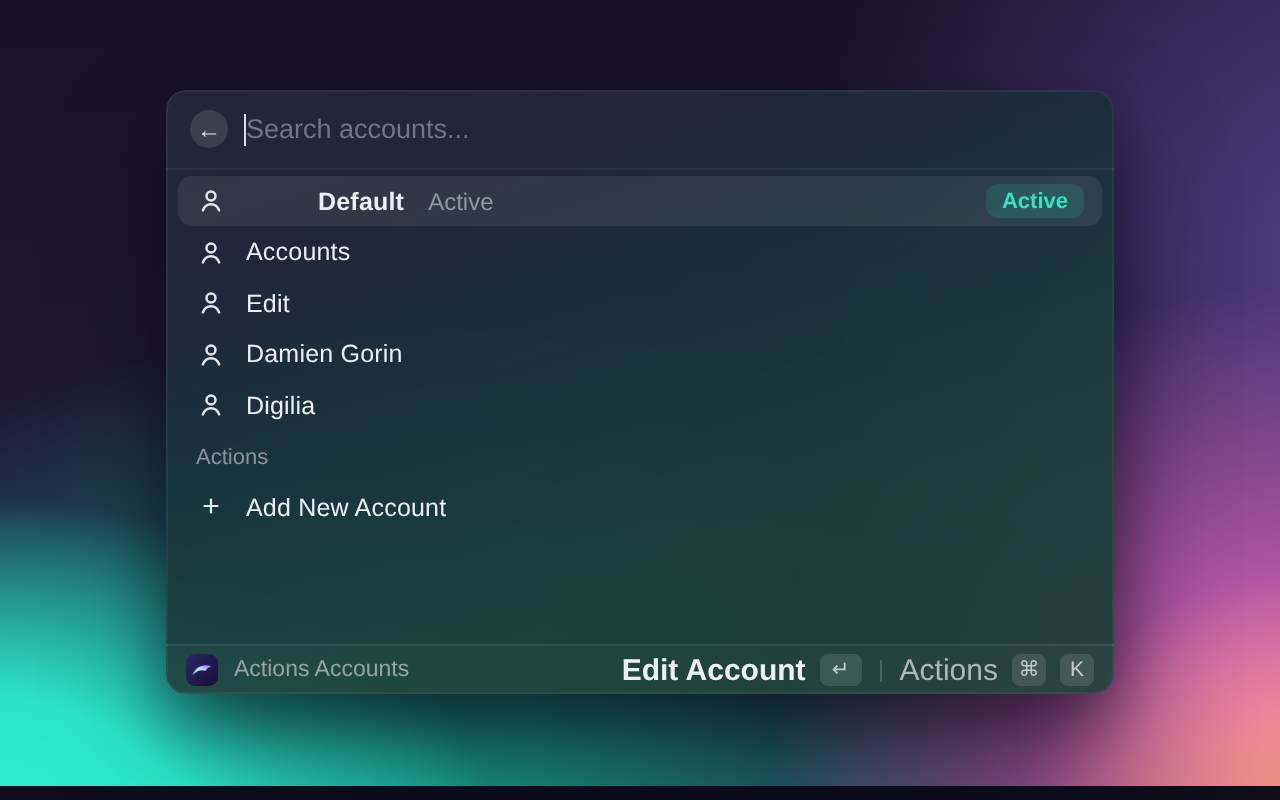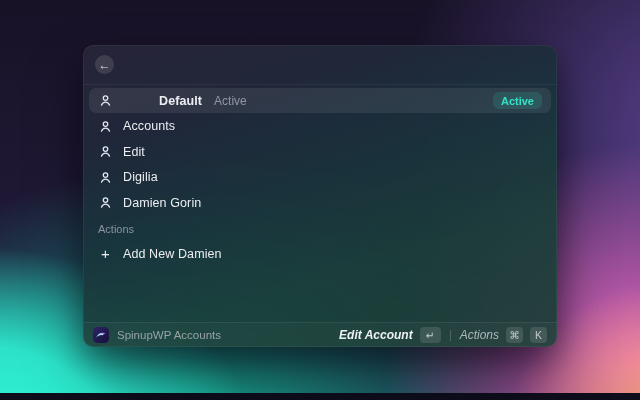--- a/index.html
+++ b/index.html
@@ -99,21 +99,21 @@
   }
   .footer-left { display: flex; align-items: center; gap: 8px; }
   .app-logo { display: inline-flex; flex: 0 0 auto; }
   .app-name { font-size: 11.5px; color: #98a3a6; }
   .footer-right { margin-left: auto; display: flex; align-items: center; gap: 7px; }
   .footer-action {
     display: flex; align-items: center; gap: 7px;
     background: transparent; border: none; cursor: pointer; padding: 0;
     font-family: "Liberation Sans", sans-serif;
   }
-  .action-label { font-size: 12px; color: #aeb7bc; font-style: italic; }
+  .action-label { font-size: 15px; color: #aeb7bc; }
   .action-label.primary { color: #edf0f2; font-weight: 700; }
   .keycap {
     min-width: 17px; height: 16px; padding: 0 3px;
     display: inline-flex; align-items: center; justify-content: center;
     background: rgba(255,255,255,0.12); border-radius: 4px;
     font-size: 10.5px; color: #c2cacd; line-height: 1;
   }
   .keycap.wide { min-width: 21px; }
   .vdivider { width: 1px; height: 11px; background: rgba(255,255,255,0.18); margin: 0 2px; }
 </style>
@@ -121,20 +121,24 @@
 <body>
 
 <div class="bottom-strip"></div>
 
 <div class="palette">
 
   <div class="search-row">
     <button class="back-btn">
       <span>←</span>
     </button>
+    <div class="search-box">
+      <span class="caret"></span>
+      <input class="search-input" type="text" placeholder="Search accounts..." style="">
+    </div>
   </div>
 
   <div class="list">
 
     <div class="row selected">
       <span class="person-icon">
         <svg viewBox="0 0 24 24" width="15" height="15" fill="none" stroke="currentColor" stroke-width="2" stroke-linecap="round">
           <circle cx="12" cy="8" r="3.6"></circle>
             <path d="M5.5 19.5c1.2-3.3 3.6-5 6.5-5s5.3 1.7 6.5 5"></path>
         </svg>
@@ -165,38 +169,38 @@
       <span class="row-label">Edit</span>
     </div>
 
     <div class="row">
       <span class="person-icon">
         <svg viewBox="0 0 24 24" width="15" height="15" fill="none" stroke="currentColor" stroke-width="2" stroke-linecap="round">
           <circle cx="12" cy="8" r="3.6"></circle>
             <path d="M5.5 19.5c1.2-3.3 3.6-5 6.5-5s5.3 1.7 6.5 5"></path>
         </svg>
       </span>
+      <span class="row-label">Damien Gorin</span>
+    </div>
+
+    <div class="row">
+      <span class="person-icon">
+        <svg viewBox="0 0 24 24" width="15" height="15" fill="none" stroke="currentColor" stroke-width="2" stroke-linecap="round">
+          <circle cx="12" cy="8" r="3.6"></circle>
+            <path d="M5.5 19.5c1.2-3.3 3.6-5 6.5-5s5.3 1.7 6.5 5"></path>
+        </svg>
+      </span>
       <span class="row-label">Digilia</span>
     </div>
 
-    <div class="row">
-      <span class="person-icon">
-        <svg viewBox="0 0 24 24" width="15" height="15" fill="none" stroke="currentColor" stroke-width="2" stroke-linecap="round">
-          <circle cx="12" cy="8" r="3.6"></circle>
-            <path d="M5.5 19.5c1.2-3.3 3.6-5 6.5-5s5.3 1.7 6.5 5"></path>
-        </svg>
-      </span>
-      <span class="row-label">Damien Gorin</span>
-    </div>
-
     <div class="section-header">Actions</div>
 
     <div class="row">
       <span class="plus-icon">+</span>
-      <span class="row-label">Add New Damien</span>
+      <span class="row-label">Add New Account</span>
     </div>
 
   </div>
 
   <div class="footer">
     <div class="footer-left">
       <span class="app-logo">
         <svg width="16" height="16" viewBox="0 0 16 16">
           <defs>
             <linearGradient id="lgbg" x1="0" y1="0" x2="1" y2="1">
@@ -206,21 +210,21 @@
             <linearGradient id="lgsw" x1="0" y1="1" x2="1" y2="0">
               <stop offset="0" stop-color="#35e0c8"></stop>
                 <stop offset="0.55" stop-color="#cfd8ff"></stop>
                 <stop offset="1" stop-color="#7a5cff"></stop>
             </linearGradient>
           </defs>
           <rect width="16" height="16" rx="4.5" fill="url(#lgbg)"></rect>
           <path d="M3.2 10.6 C4.6 6.3 9.2 4.6 12.9 6.3 C11.4 6.5 10.3 7.3 9.8 8.4 C7.8 7.6 5.1 8.6 3.2 10.6 Z" fill="url(#lgsw)"></path>
         </svg>
       </span>
-      <span class="app-name">SpinupWP Accounts</span>
+      <span class="app-name">Actions Accounts</span>
     </div>
     <div class="footer-right">
       <button class="footer-action">
         <span class="action-label primary">Edit Account</span>
         <span class="keycap wide">↵</span>
       </button>
       <span class="vdivider"></span>
       <button class="footer-action">
         <span class="action-label">Actions</span>
         <span class="keycap">⌘</span>

